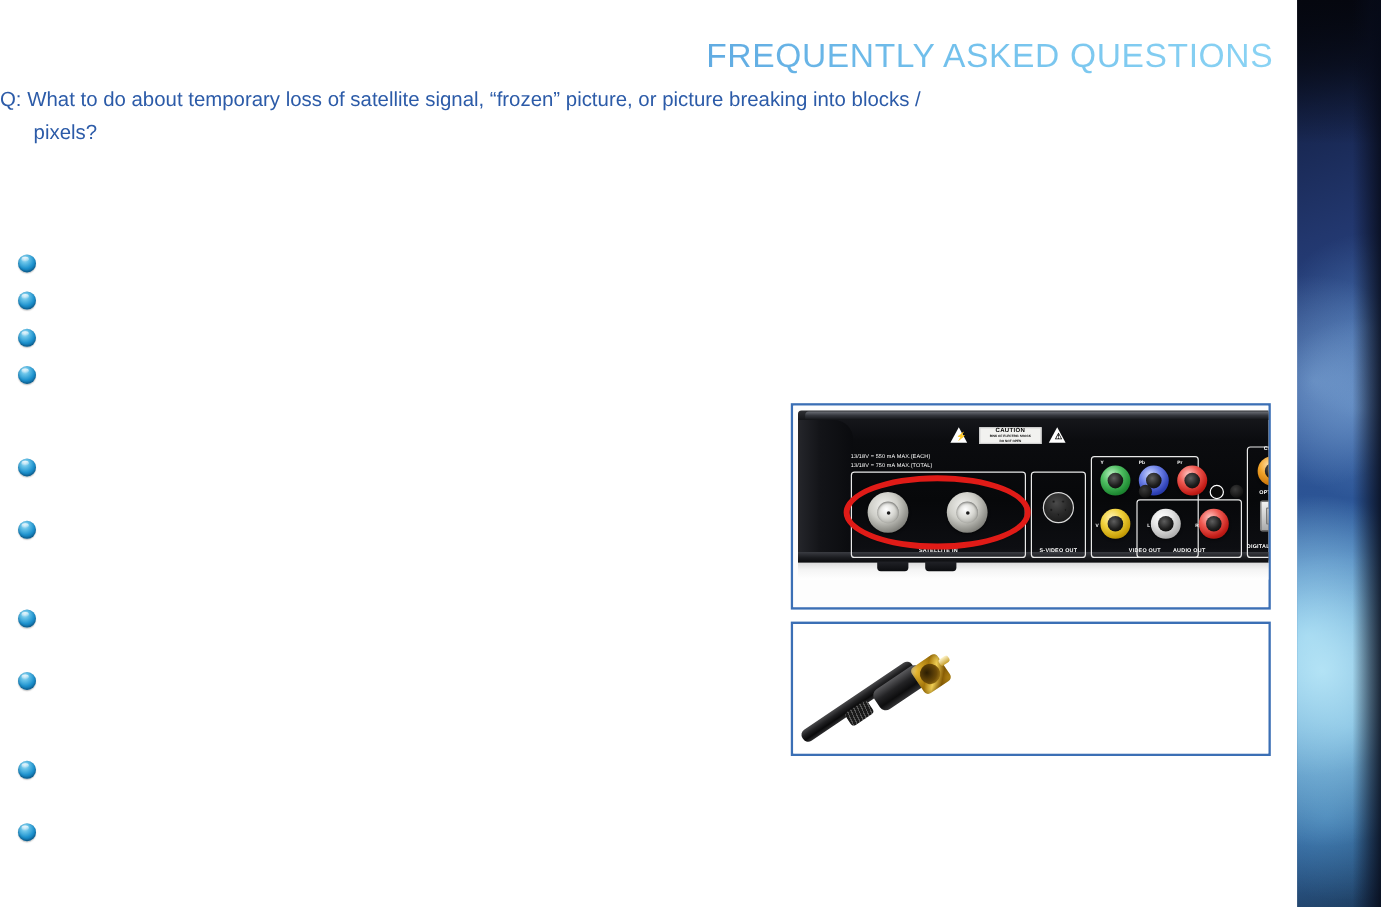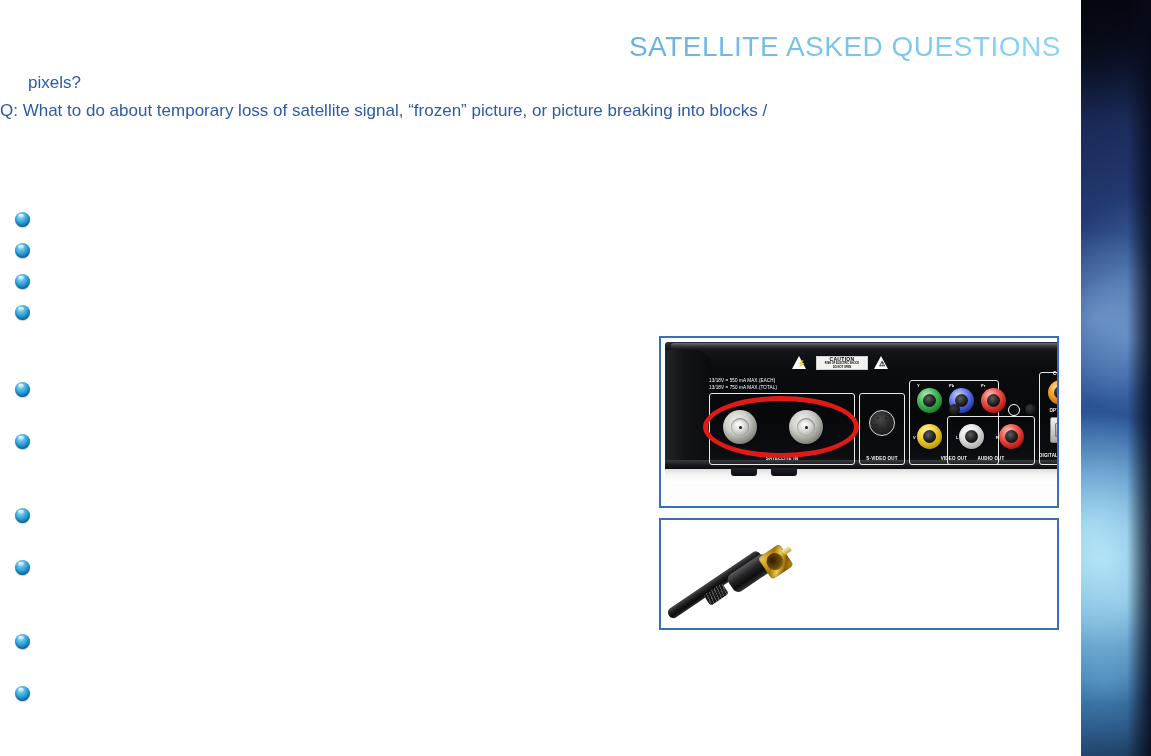--- a/index.html
+++ b/index.html
@@ -255,25 +255,25 @@
   }
 </style>
 </head>
 <body>
 
 <div id="side-panel">
   <div id="side-panel-darkcap"></div>
   <div id="side-panel-rightshade"></div>
 </div>
 
-<div id="faq-title">SATELLITE ASKED QUESTIONS</div>
+<div id="faq-title">FREQUENTLY ASKED QUESTIONS</div>
 
 <div id="question-block">
+  <div id="question-line1">Q: What to do about temporary loss of satellite signal, “frozen” picture, or picture breaking into blocks /</div>
   <div id="question-line2">pixels?</div>
-  <div id="question-line1">Q: What to do about temporary loss of satellite signal, “frozen” picture, or picture breaking into blocks /</div>
 </div>
 
 <div id="bullet-list">
     <div class="bullet" style="top: 212px;"></div>
     <div class="bullet" style="top: 243px;"></div>
     <div class="bullet" style="top: 274px;"></div>
     <div class="bullet" style="top: 305px;"></div>
     <div class="bullet" style="top: 382px;"></div>
     <div class="bullet" style="top: 434px;"></div>
     <div class="bullet" style="top: 508px;"></div>

